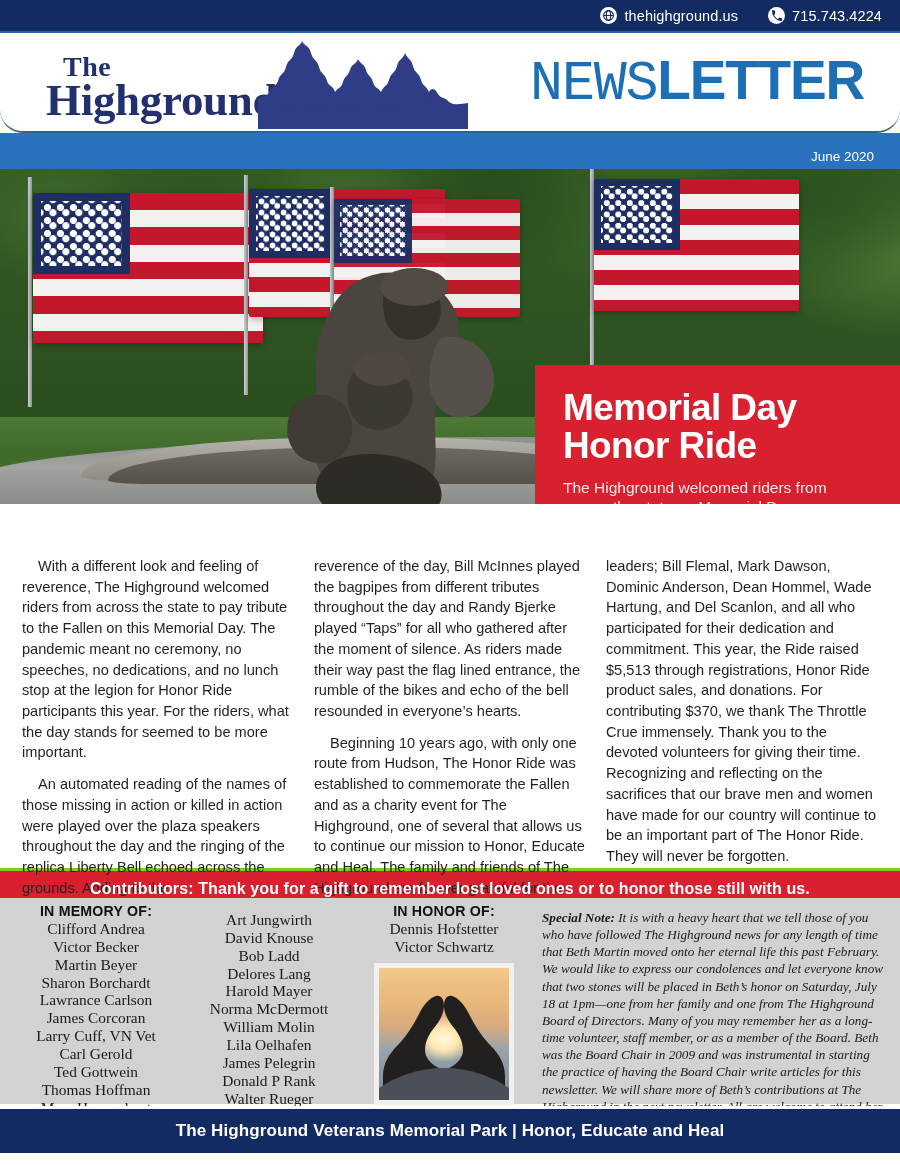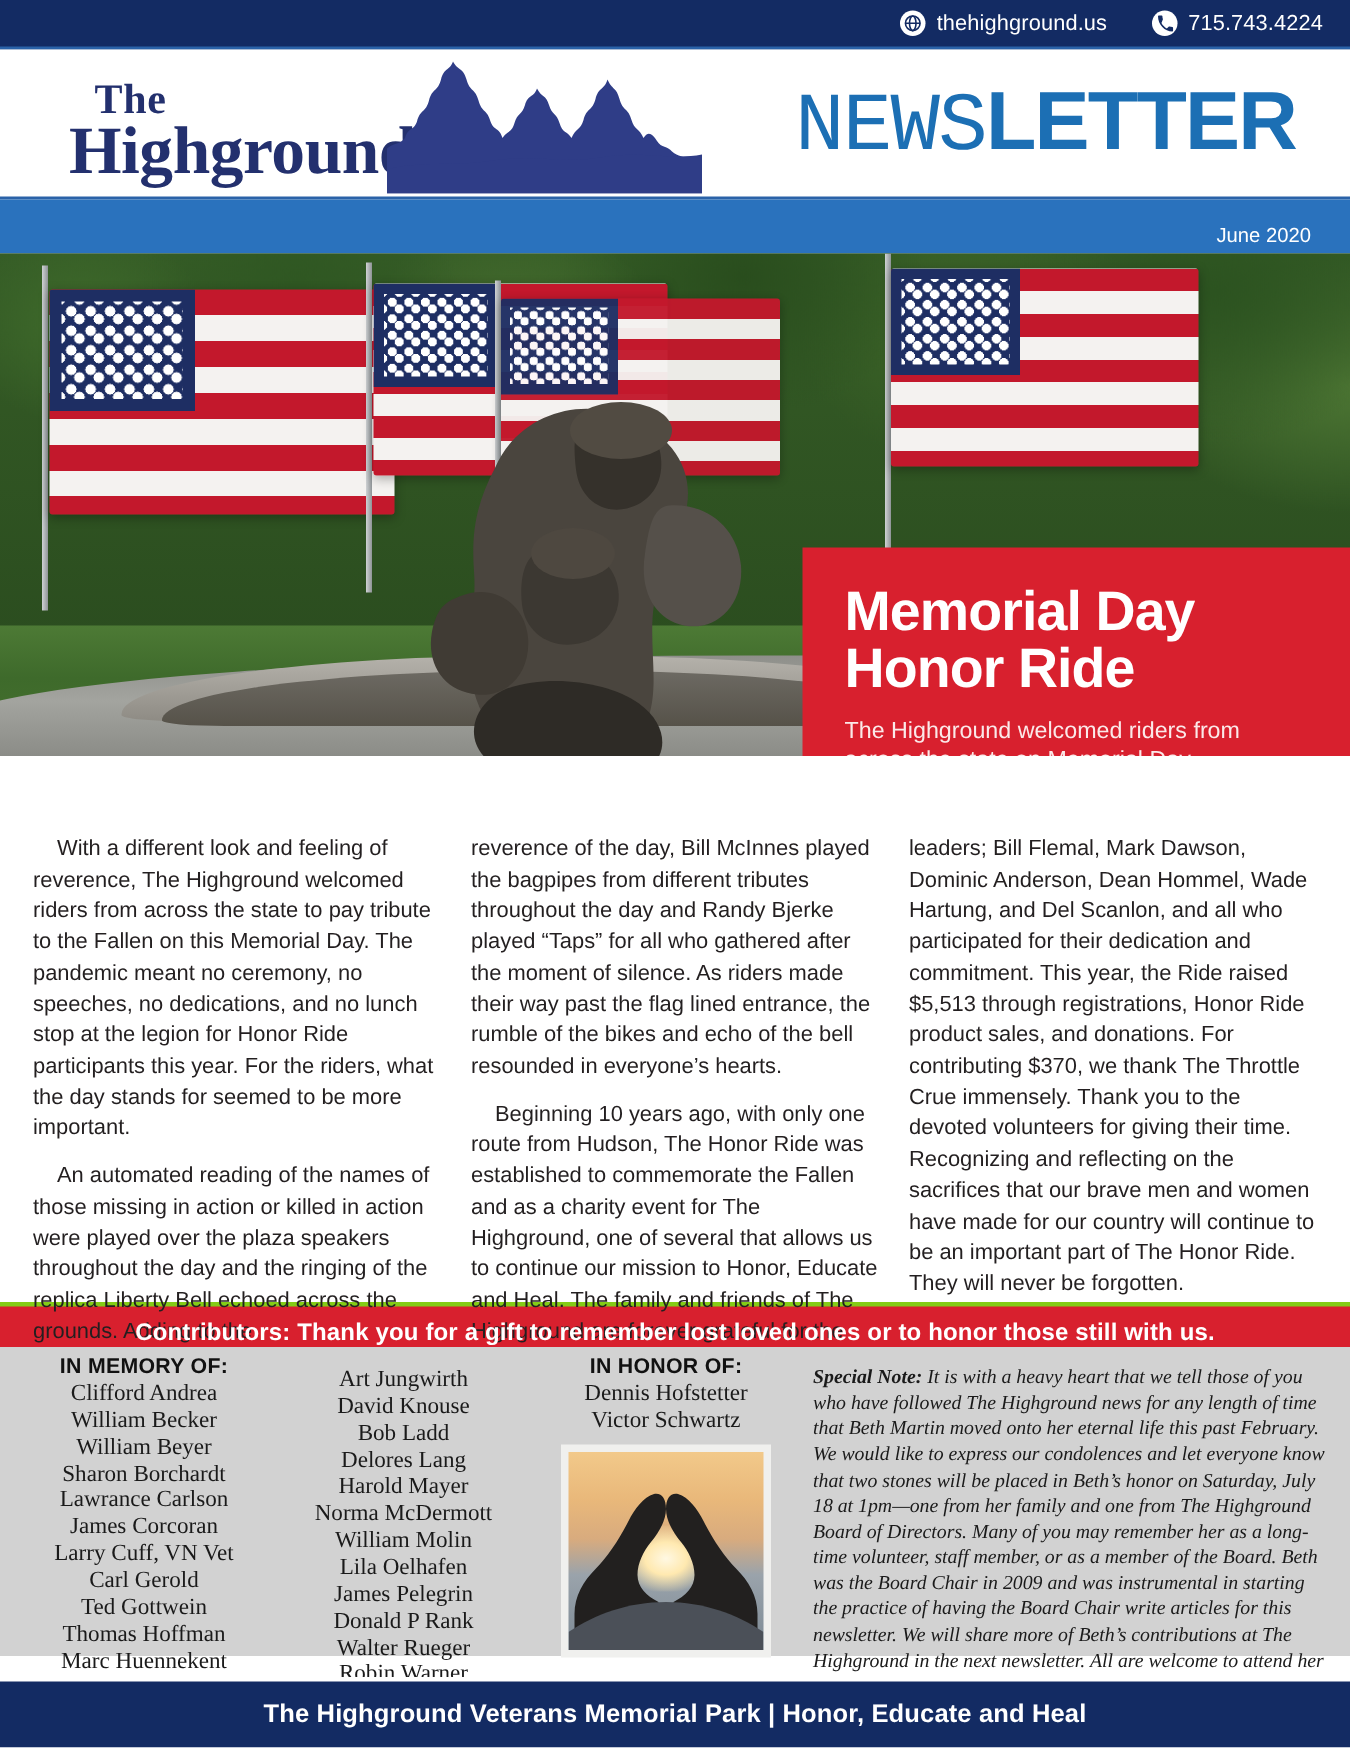--- a/index.html
+++ b/index.html
@@ -27,20 +27,21 @@
     display: flex; align-items: center; justify-content: center;
     font-size: 12px; line-height: 1; flex: none;
   }
   .circ-icon svg { display: block; }
 
   
   .masthead {
     height: 100px; background: #ffffff;
     position: relative; display: flex; align-items: center;
     border-bottom: 2px solid #2a62a8;
+    border-radius: 23px;
   }
   .logo-wrap { position: absolute; left: 46px; top: 0; height: 100px; width: 420px; }
   .logo-the {
     position: absolute; left: 17px; top: 18px;
     font-family: "Liberation Serif", serif; font-weight: bold;
     font-size: 28px; color: #23306e; letter-spacing: .5px;
   }
   .logo-high {
     position: absolute; left: 0px; top: 41px;
     font-family: "Liberation Serif", serif; font-weight: bold;
@@ -201,21 +202,21 @@
   }
   .special-note {
     font-family: "Liberation Serif", serif;
     font-style: italic; font-size: 13.2px; line-height: 1.30; color: #1a1a1a;
     text-align: left;
   }
   .special-note b { font-weight: bold; }
 
   
   .footer {
-    position: absolute; left: 0; bottom: 0; width: 100%; height: 47px;
+    position: absolute; left: 0; bottom: 12px; width: 100%; height: 47px;
     background: #132b63; border-top: 3px solid #ffffff;
     display: flex; align-items: center; justify-content: center;
   }
   .footer-txt { color: #ffffff; font-size: 17px; font-weight: bold; letter-spacing: .1px; }
 </style>
 </head>
 <body>
 
 <div class="topbar">
   <div class="contact">
@@ -344,22 +345,22 @@
 
 <div class="contrib-bar">
   <div class="contrib-bar-txt">Contributors: Thank you for a gift to remember lost loved ones or to honor those still with us.</div>
 </div>
 
 <div class="contrib-body">
   <div class="names-col">
     <div class="col-head">IN MEMORY OF:</div>
     <div>
         <div class="name">Clifford Andrea</div>
-        <div class="name">William Becker</div>
-        <div class="name">William Beyer</div>
+        <div class="name">Victor Becker</div>
+        <div class="name">Martin Beyer</div>
         <div class="name">Sharon Borchardt</div>
         <div class="name">Lawrance Carlson</div>
         <div class="name">James Corcoran</div>
         <div class="name">Larry Cuff,  VN Vet</div>
         <div class="name">Carl Gerold</div>
         <div class="name">Ted Gottwein</div>
         <div class="name">Thomas Hoffman</div>
         <div class="name">Marc Huennekent</div>
         <div class="name">Charles Isensee</div>
       </div>

